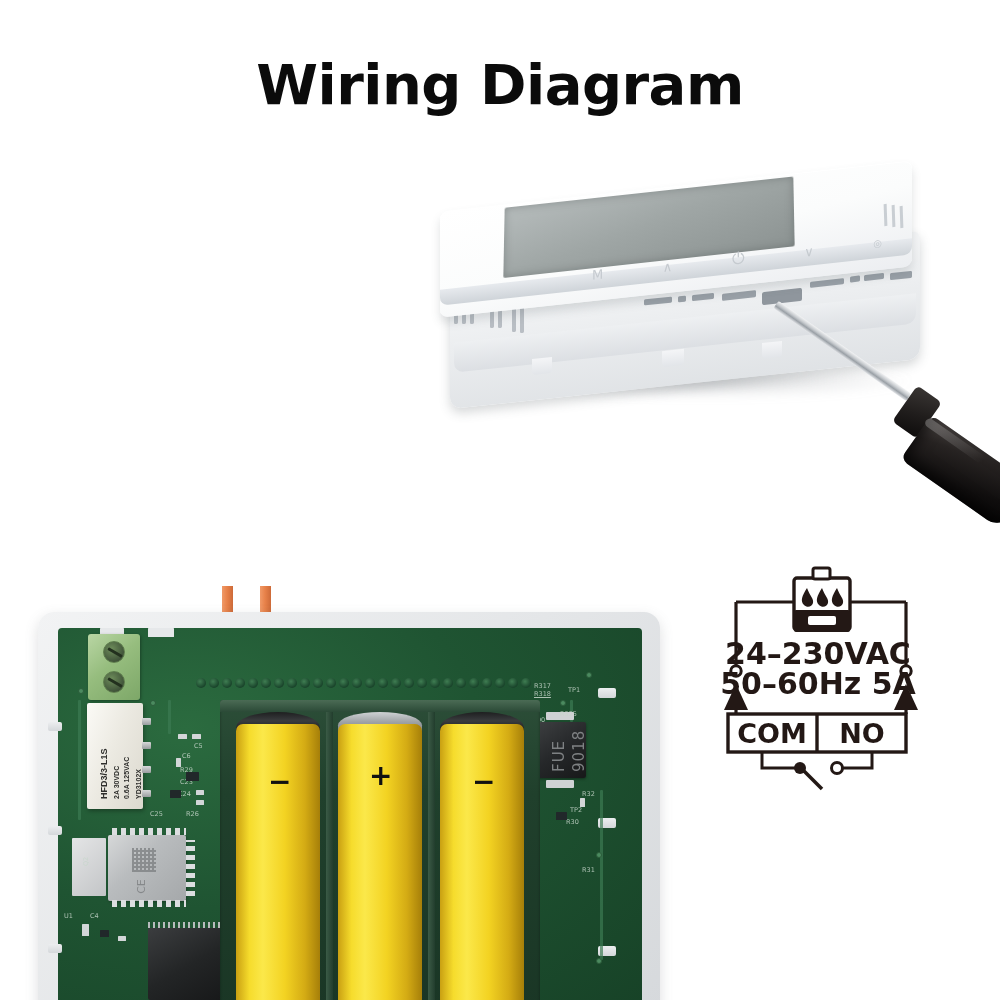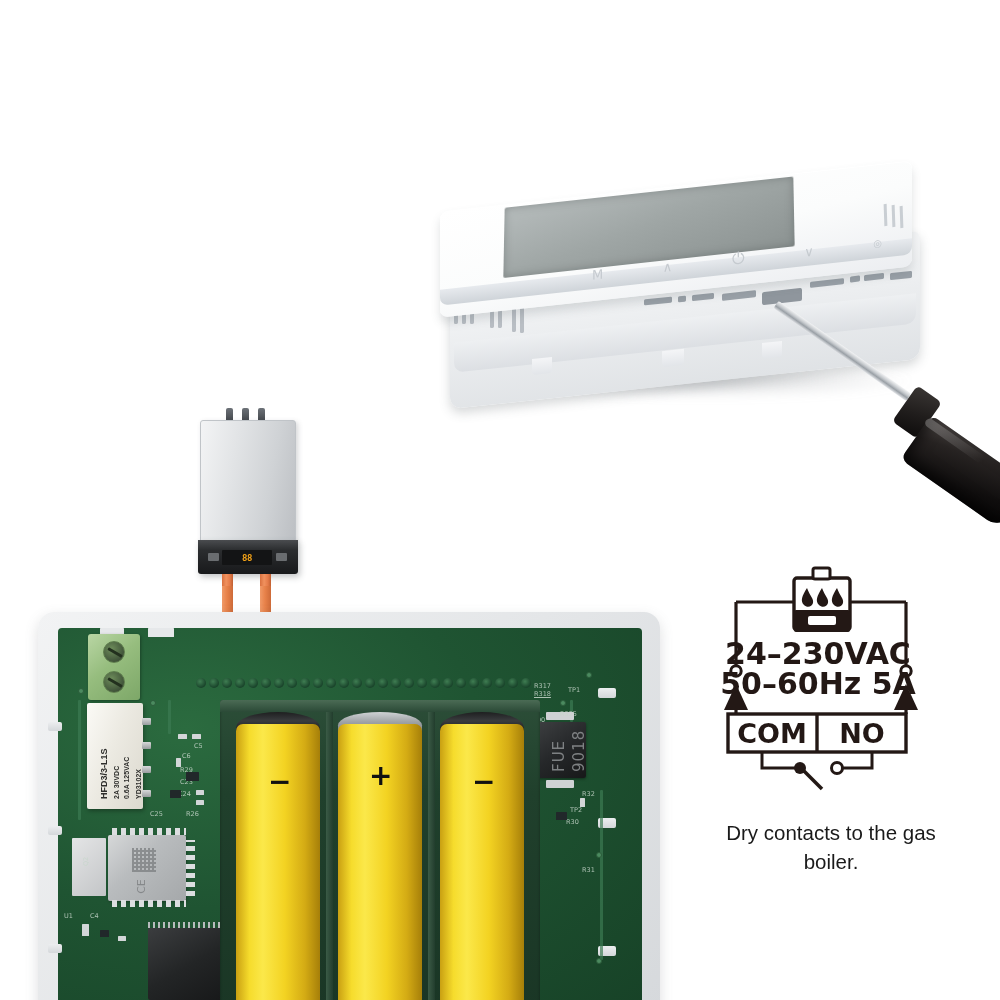--- a/index.html
+++ b/index.html
@@ -454,23 +454,23 @@
     position: absolute;
     left: 690px; top: 558px;
     width: 250px; height: 250px;
   }
 </style>
 </head>
 <body>
 
 <div class="page">
 
-
-
-  <div class="caption" id="caption-dryContacts">Dry contacts to the gas boiler.</div>
+  <div class="title">Wiring Diagram</div>
+
+
 
   <div class="thermostat-wrap">
     <div class="th-shadow"></div>
 
     <div class="th-back"></div>
     <div class="th-back-lip"></div>
 
     <div class="vent" style="left:22px;  top:122px; width:4px; height:34px;"></div>
     <div class="vent" style="left:30px;  top:122px; width:4px; height:34px;"></div>
     <div class="vent" style="left:38px;  top:122px; width:4px; height:34px;"></div>
@@ -511,34 +511,20 @@
     <div class="ridge" style="left:468px; top:38px;"></div>
   </div>
 
   <div class="sd">
     <div class="sd-blade"></div>
     <div class="sd-ferrule"></div>
     <div class="sd-handle"></div>
     <div class="sd-hi"></div>
   </div>
 
-  <div class="boiler">
-    <div class="bo-pipe-top" style="left:30px;"></div>
-    <div class="bo-pipe-top" style="left:46px;"></div>
-    <div class="bo-pipe-top" style="left:62px;"></div>
-    <div class="bo-body"></div>
-    <div class="bo-panel"></div>
-    <div class="bo-btn" style="left:12px;"></div>
-    <div class="bo-btn" style="left:80px;"></div>
-    <div class="bo-screen">
-      <span class="bo-digit">88</span>
-    </div>
-    <div class="bo-pipe" style="left:26px;"></div>
-    <div class="bo-pipe" style="left:64px;"></div>
-  </div>
 
   <div class="wire shadev" style="left:222px; top:586px; width:11px; height:66px;"></div>
   <div class="wire shade" style="left:140px; top:647px; width:93px; height:11px;"></div>
 
   <div class="wire shadev" style="left:260px; top:586px; width:11px; height:102px;"></div>
   <div class="wire shade" style="left:140px; top:678px; width:131px; height:11px;"></div>
 
   <div class="pcb-housing"></div>
   <div class="pcb"></div>
 

